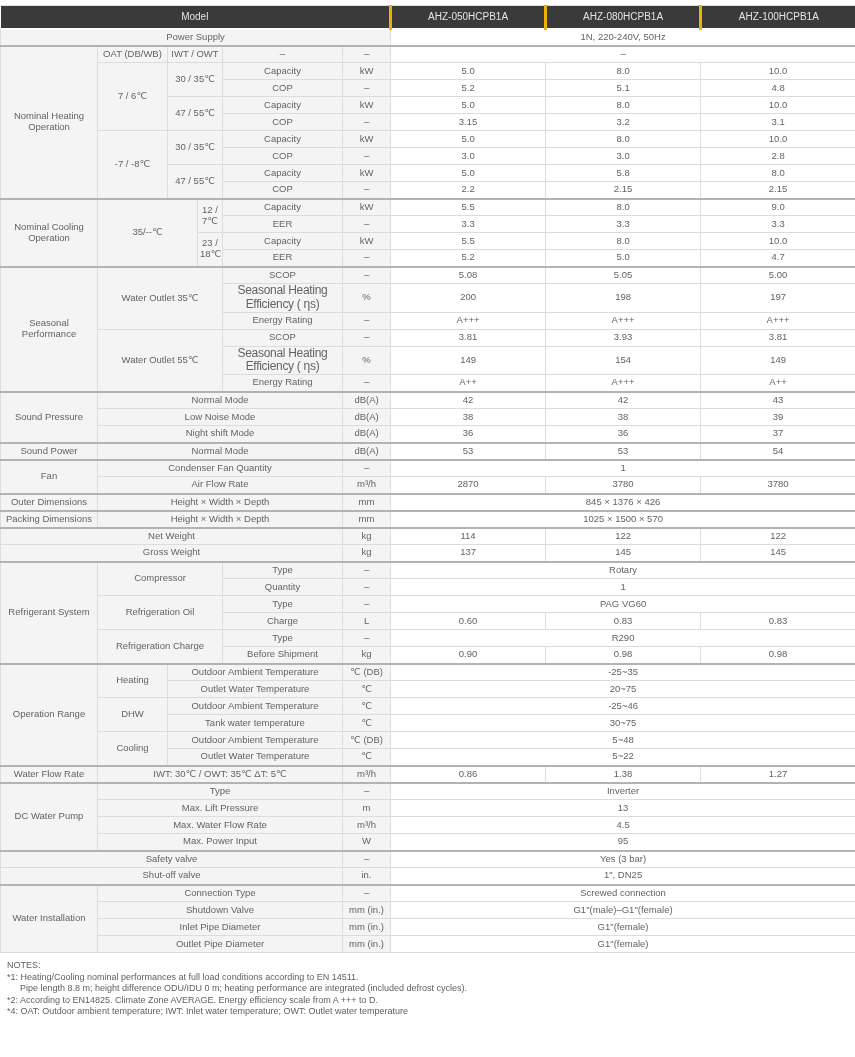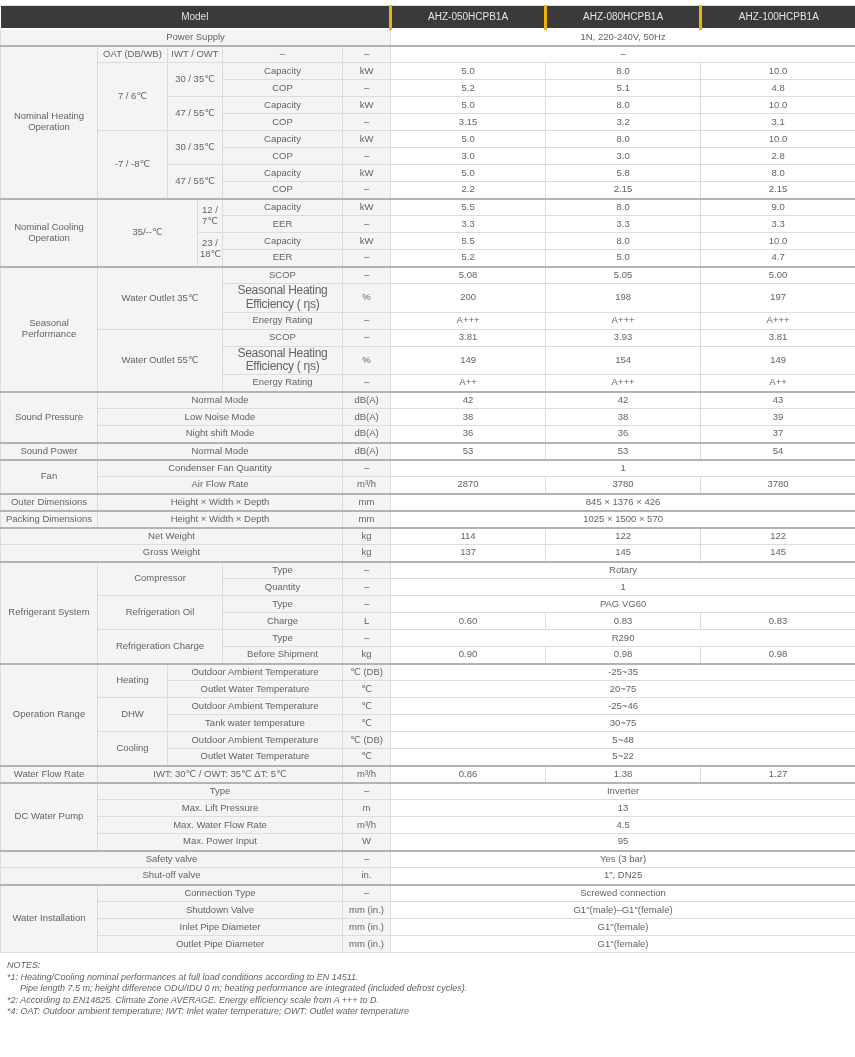--- a/index.html
+++ b/index.html
@@ -39,21 +39,20 @@
   }
   td.l { background: #f4f4f4; }
   td.v { background: #ffffff; }
   td.sm { font-size: 12px; letter-spacing: -0.3px; padding: 0; }
   tr.sec td { border-top: 2px solid #b3b3b3; }
   .notes {
     margin: 7px 0 0 7px;
     font-size: 9px;
     line-height: 11.5px;
     color: #5f5f5f;
-    font-style: italic;
   }
   .notes .line { white-space: nowrap; }
   .notes .indent { padding-left: 13px; }
 </style>
 </head>
 <body>
 
 <div class="page">
 
   <table class="spec">
@@ -428,18 +427,18 @@
           <td colspan="4" class="l">Outlet Pipe Diameter</td>
           <td class="l">mm (in.)</td>
           <td colspan="3" class="v">G1"(female)</td>
         </tr>
       </tbody>
   </table>
 
   <div class="notes">
     <div class="line">NOTES:</div>
     <div class="line">*1: Heating/Cooling nominal performances at full load conditions according to EN 14511.</div>
-    <div class="line indent">Pipe length 7.5 m; height difference ODU/IDU 0 m; heating performance are integrated (included defrost cycles).</div>
+    <div class="line indent">Pipe length 8.8 m; height difference ODU/IDU 0 m; heating performance are integrated (included defrost cycles).</div>
     <div class="line">*2: According to EN14825. Climate Zone AVERAGE. Energy efficiency scale from A +++ to D.</div>
     <div class="line">*4: OAT: Outdoor ambient temperature; IWT: Inlet water temperature; OWT: Outlet water temperature</div>
   </div>
 
 </div>
 
 </body></html>

